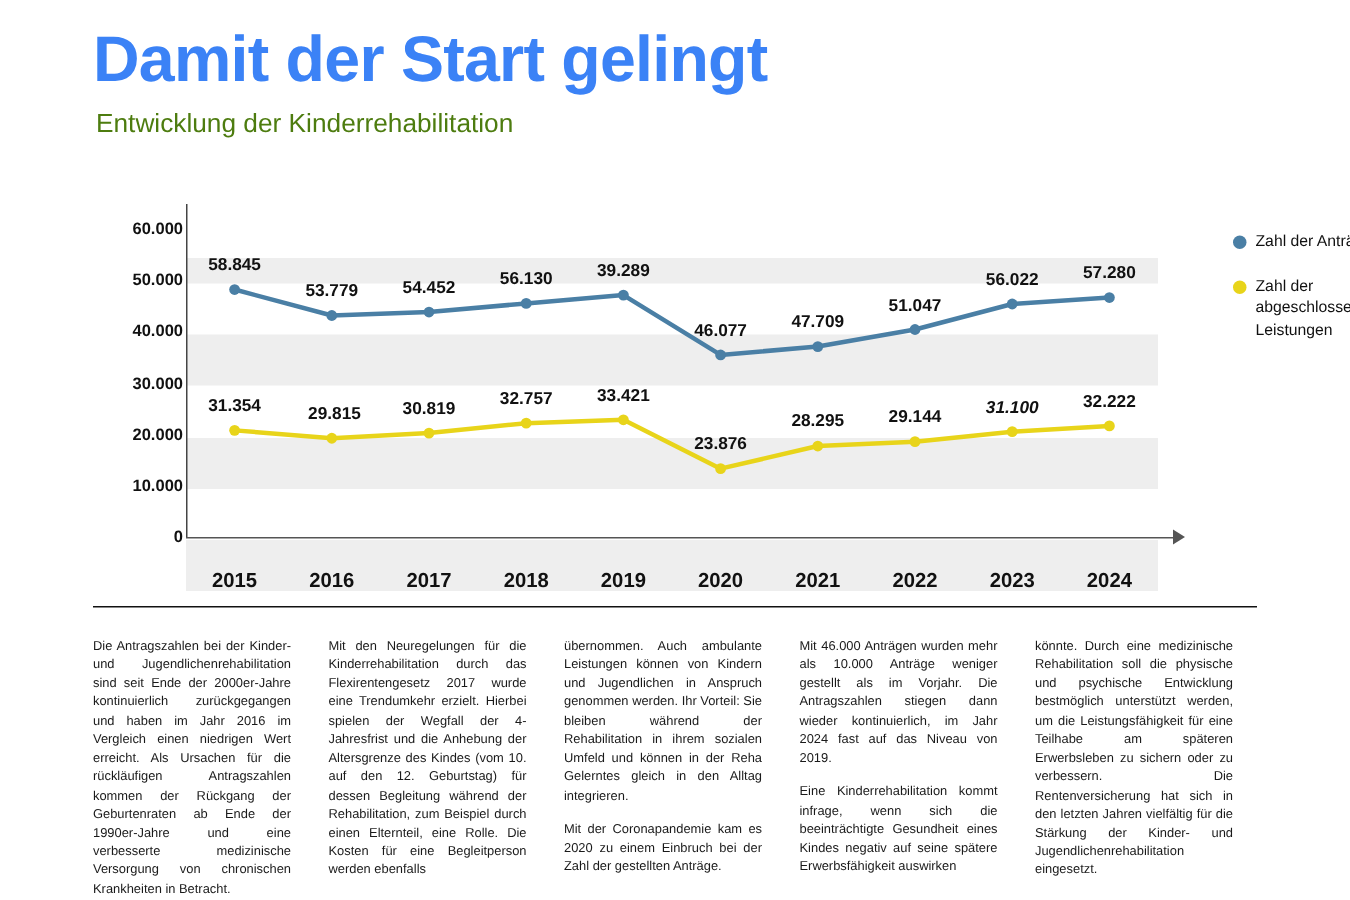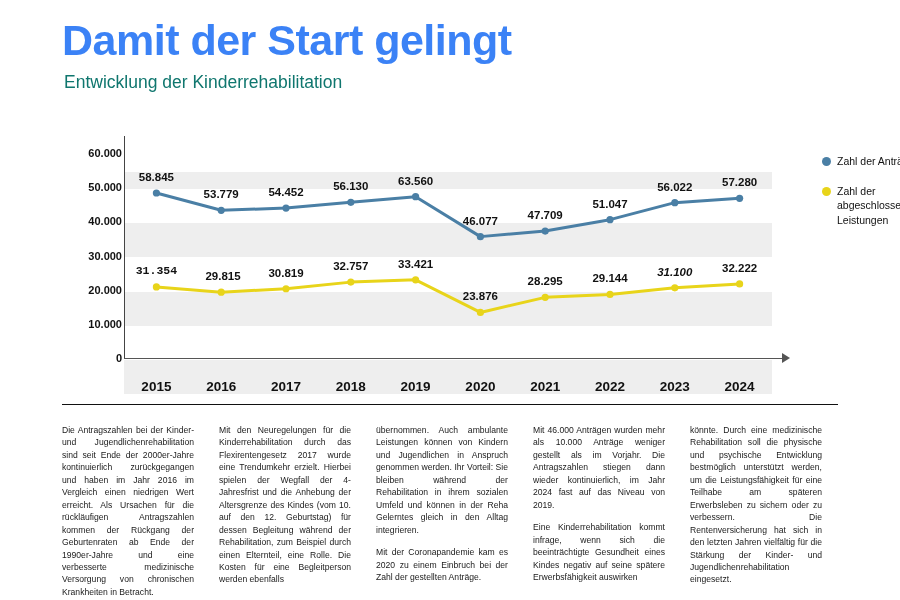--- a/index.html
+++ b/index.html
@@ -34,21 +34,21 @@
     font-weight: bold;
     letter-spacing: -0.5px;
     line-height: 1.05;
     margin: 0;
     color: #3b82f6;
   }
   .subtitle {
     font-size: 17.5px;
     font-weight: normal;
     margin: 9px 0 0 2px;
-    color: #0f766e;
+    color: #4d7c0f;
   }
 
   
   .chart-wrap {
     position: absolute;
     left: 62px;
     top: 136px;
     width: 776px;
     height: 242px;
   }
@@ -245,27 +245,27 @@
           <circle cx="421.19999999999993" cy="125.36169230769231" r="3.6" fill="#e8d41a"></circle>
           <circle cx="485.99999999999994" cy="122.46203076923078" r="3.6" fill="#e8d41a"></circle>
           <circle cx="550.8" cy="115.78153846153846" r="3.6" fill="#e8d41a"></circle>
           <circle cx="615.5999999999999" cy="111.94947692307692" r="3.6" fill="#e8d41a"></circle>
         </svg>
       <div class="datalabels">
           <div class="dlabel" style="left: 32.4px; top: 11.0217px;">58.845</div>
           <div class="dlabel" style="left: 97.2px; top: 28.324px;">53.779</div>
           <div class="dlabel" style="left: 162px; top: 26.0255px;">54.452</div>
           <div class="dlabel" style="left: 226.8px; top: 20.2945px;">56.130</div>
-          <div class="dlabel" style="left: 291.6px; top: 14.7171px;">63.560</div>
+          <div class="dlabel" style="left: 291.6px; top: 14.7171px;">39.289</div>
           <div class="dlabel" style="left: 356.4px; top: 54.6293px;">46.077</div>
           <div class="dlabel" style="left: 421.2px; top: 49.0554px;">47.709</div>
           <div class="dlabel" style="left: 486px; top: 37.6549px;">51.047</div>
           <div class="dlabel" style="left: 550.8px; top: 20.6633px;">56.022</div>
           <div class="dlabel" style="left: 615.6px; top: 16.3668px;">57.280</div>
-          <div class="dlabel" style="left: 32.4px; top: 104.914px; font-family: Liberation Mono, monospace;">31.354</div>
+          <div class="dlabel" style="left: 32.4px; top: 104.914px;">31.354</div>
           <div class="dlabel" style="left: 99px; top: 110.17px; text-align: right;">29.815</div>
           <div class="dlabel" style="left: 162px; top: 106.741px;">30.819</div>
           <div class="dlabel" style="left: 226.8px; top: 100.122px;">32.757</div>
           <div class="dlabel" style="left: 291.6px; top: 97.8544px;">33.421</div>
           <div class="dlabel" style="left: 356.4px; top: 130.454px;">23.876</div>
           <div class="dlabel" style="left: 421.2px; top: 115.362px;">28.295</div>
           <div class="dlabel" style="left: 486px; top: 112.462px;">29.144</div>
           <div class="dlabel" style="left: 550.8px; top: 105.782px; font-style: italic;">31.100</div>
           <div class="dlabel" style="left: 615.6px; top: 101.949px;">32.222</div>
         </div>

